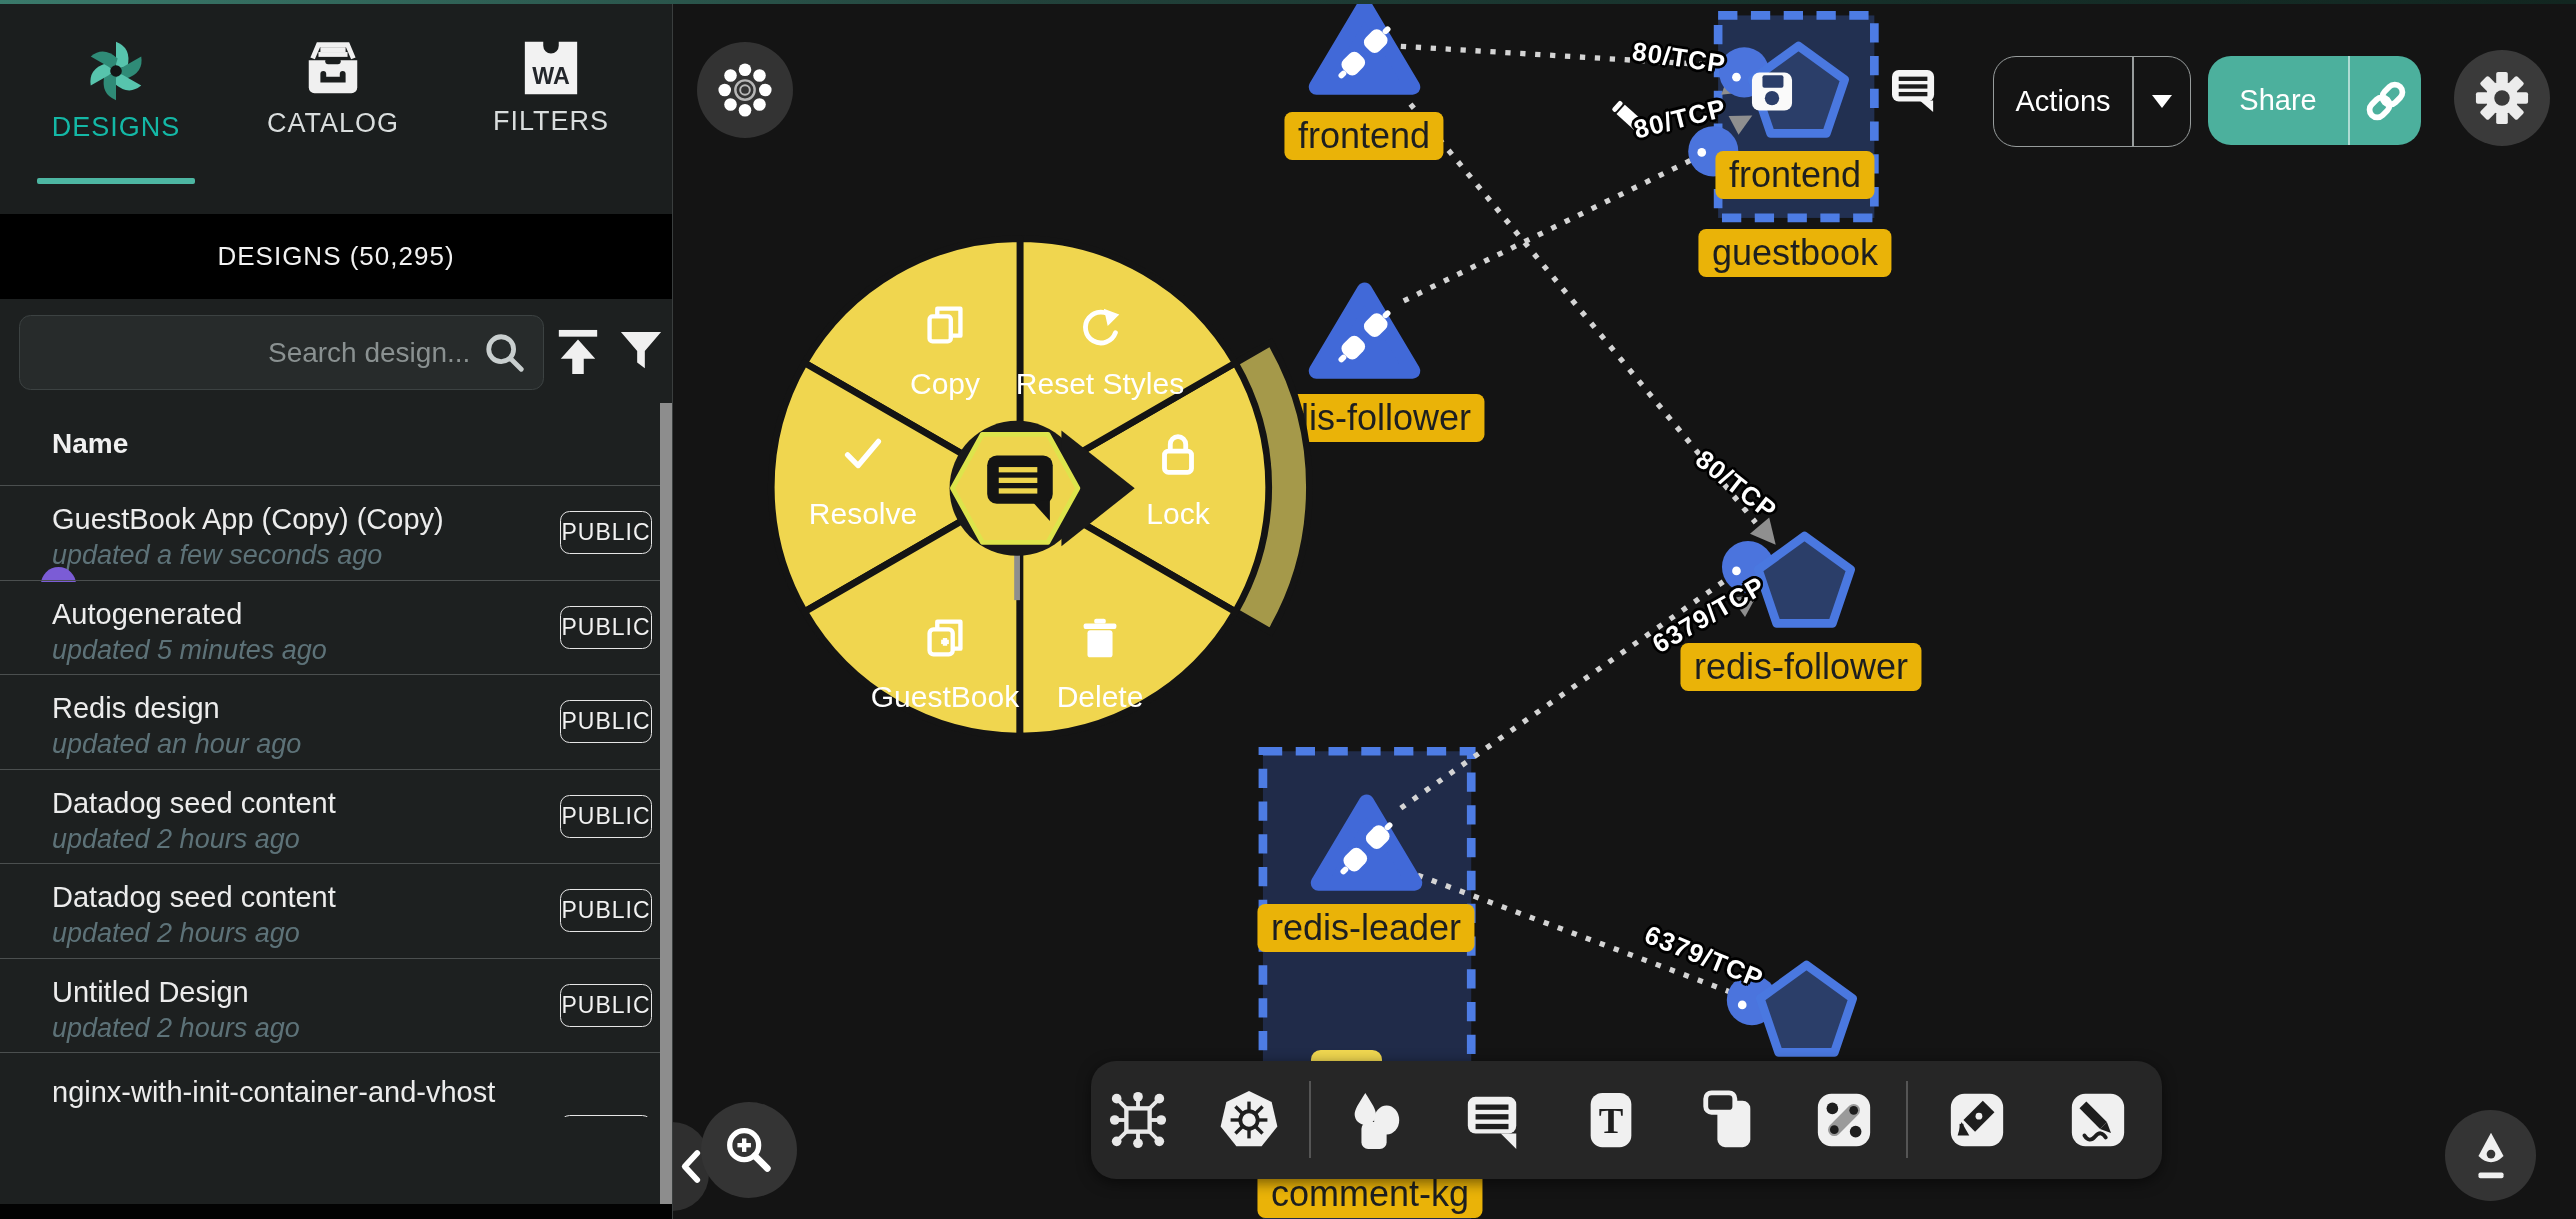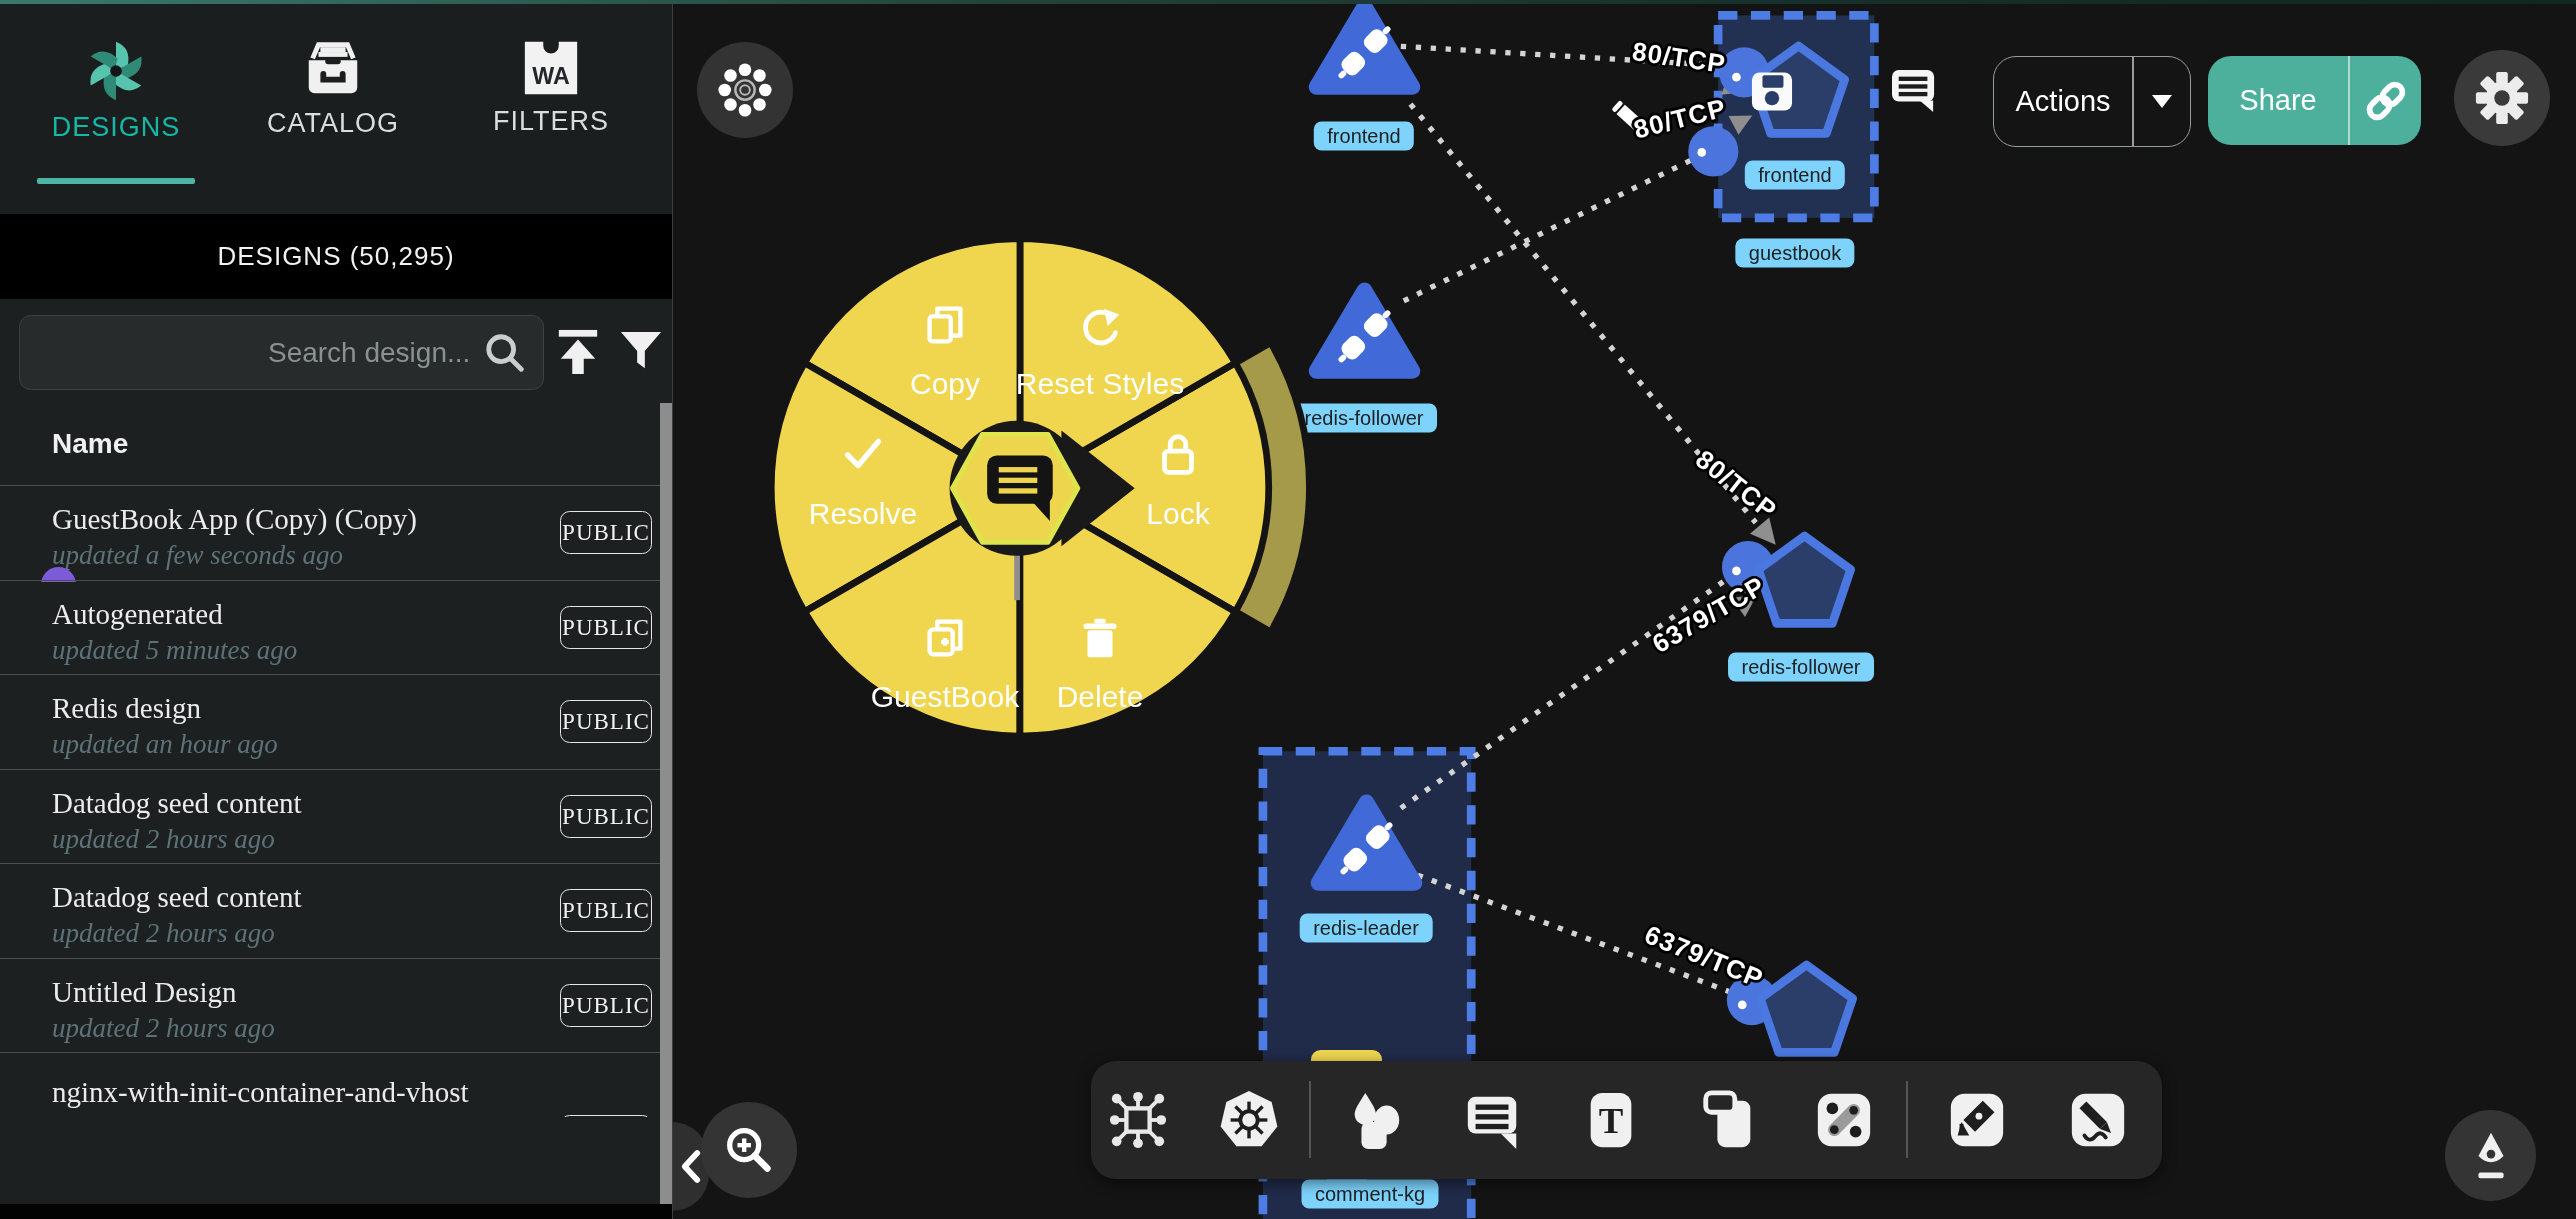--- a/index.html
+++ b/index.html
@@ -19,38 +19,38 @@
   .tab-underline{position:absolute;left:37px;top:178px;width:158px;height:5.8px;background:#4db6a2;border-radius:1.9px;}
   .count-band{position:absolute;left:0;top:214px;width:672px;height:85px;background:#000;
        display:flex;align-items:center;justify-content:center;font-size:26px;color:#f2f2f2;letter-spacing:1px;}
   .searchbox{position:absolute;left:19.3px;top:315px;width:523px;height:73px;background:#272b2b;
        border:1px solid #3c4242;border-radius:11.6px;}
   .searchbox input{position:absolute;left:23px;top:0;width:425px;height:71px;background:transparent;border:none;
        outline:none;color:#dfe3e3;font-size:28px;font-family:"Liberation Sans",sans-serif;text-align:right;}
   .searchbox input::placeholder{color:#8a9191;}
   .sicon{position:absolute;}
   .name-header{position:absolute;left:52px;top:428px;font-size:28px;font-weight:bold;color:#f0f0f0;}
-  .list{position:absolute;left:0;top:485px;width:672px;height:632px;overflow:hidden;font-family:Liberation Serif, serif;}
+  .list{position:absolute;left:0;top:485px;width:672px;height:632px;overflow:hidden;}
   .row{position:absolute;left:0;width:672px;height:96px;border-top:1.9px solid #4b4f4f;overflow:hidden;cursor:pointer;}
   .row-title{position:absolute;left:52px;top:17.4px;font-size:29px;color:#ececec;white-space:nowrap;}
   .row-sub{position:absolute;left:52px;top:54px;font-size:27px;font-style:italic;color:#5d7278;}
   .badge{position:absolute;left:560px;top:25px;width:90px;height:41px;border:1.9px solid #e6e6e6;border-radius:9.6px;
        font-size:23px;color:#f2f2f2;display:flex;align-items:center;justify-content:center;letter-spacing:1px;}
   .avatar{position:absolute;left:41px;top:81px;width:35px;height:35px;border-radius:50%;background:#7b5cd6;}
   .scrollbar{position:absolute;left:660px;top:403px;width:11.6px;height:801px;background:#8d8d8d;z-index:85;}
   .pagination{position:absolute;left:0;top:1127px;width:672px;height:77px;font-size:28px;color:#e9e9e9;}
   .pg{position:absolute;top:21px;}
   .caret-down{display:inline-block;width:0;height:0;border-left:10.6px solid transparent;
        border-right:10.6px solid transparent;border-top:13.5px solid #e9e9e9;margin-left:13.5px;vertical-align:middle;}
   .chev{position:absolute;top:13.5px;width:33px;height:42px;}
   .sidebar-bottom{position:absolute;left:0;top:1204px;width:672px;height:15.4px;background:#030303;}
 
   
   .layer{position:absolute;left:0;top:0;}
-  .nlabel{position:absolute;transform:translate(-50%,-50%);background:#7dd3fc;color:#1d1f20;font-size:20px;
+  .nlabel{position:absolute;transform:translate(-50%,-50%);background:#eab308;color:#1d1f20;font-size:36px;
        padding:2.9px 13.5px;border-radius:7.7px;white-space:nowrap;z-index:40;}
   .plabel{position:absolute;transform:translate(-50%,-50%) rotate(var(--r,0deg));color:#fff;font-weight:bold;
        font-size:26px;letter-spacing:1px;z-index:41;white-space:nowrap;
        text-shadow:2.9px 0 #000,-2.9px 0 #000,0 2.9px #000,0 -2.9px #000,1.9px 1.9px #000,-1.9px -1.9px #000,1.9px -1.9px #000,-1.9px 1.9px #000;}
   .node{position:absolute;z-index:20;cursor:pointer;}
   .pie-label{position:absolute;transform:translate(-50%,-50%);color:#fff;font-size:30px;z-index:52;white-space:nowrap;pointer-events:none;}
   .pie-icon{position:absolute;transform:translate(-50%,-50%);z-index:52;pointer-events:none;}
   .yellow-sliver{position:absolute;left:1311px;top:1050px;width:71px;height:25px;background:#f0d750;
        border-radius:9.6px 9.6px 0 0;z-index:20;}
   .kg-port{position:absolute;left:1326px;top:1153px;width:42px;height:42px;border-radius:50%;background:#4b74dd;z-index:20;}

